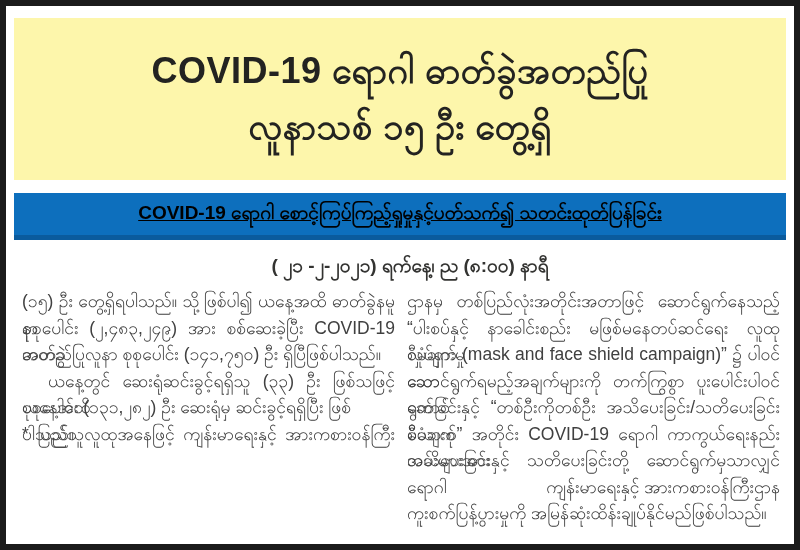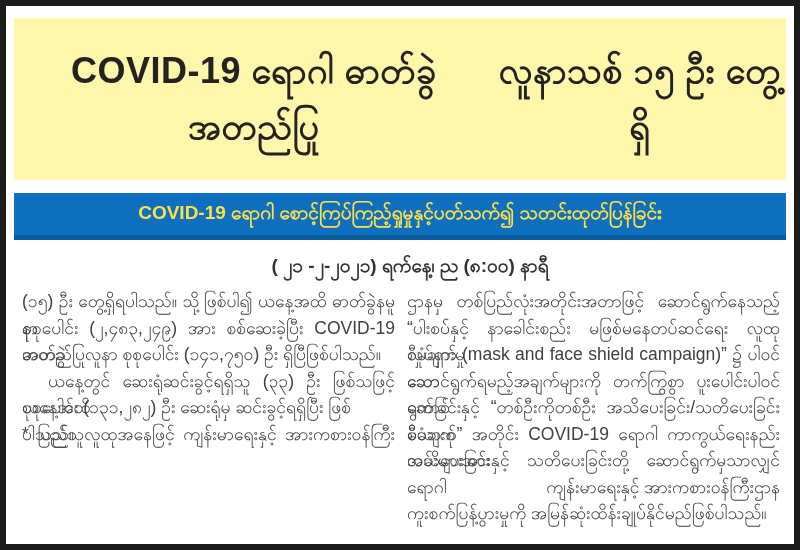--- a/index.html
+++ b/index.html
@@ -15,21 +15,21 @@
     box-sizing: border-box;
     border: 6px solid #1b1b1b;
     background: #ffffff;
     overflow: hidden;
   }
   .header-box {
     margin: 12px 8px 0 8px;
     height: 162px;
     background: #fdf6ab;
     display: flex;
-    flex-direction: row;
+    flex-direction: column;
     justify-content: center;
     align-items: center;
     text-align: center;
   }
   .header-line {
     font-size: 36px;
     line-height: 56px;
     font-weight: bold;
     color: #232321;
     letter-spacing: 0.5px;
@@ -37,23 +37,24 @@
   .banner {
     margin: 13px 8px 0 8px;
     height: 42px;
     background: #0d6fbd;
     border-bottom: 5px solid #0a5b9d;
     display: flex;
     align-items: center;
     justify-content: center;
   }
   .banner-text {
-    color: #fde047;
+    color: #000000;
     font-weight: bold;
     font-size: 19px;
+    text-decoration: underline;
   }
   .dateline {
     margin-top: 13px;
     text-align: center;
     font-size: 19px;
     font-weight: bold;
     color: #333331;
     padding-left: 20px;
   }
   .body-columns {

